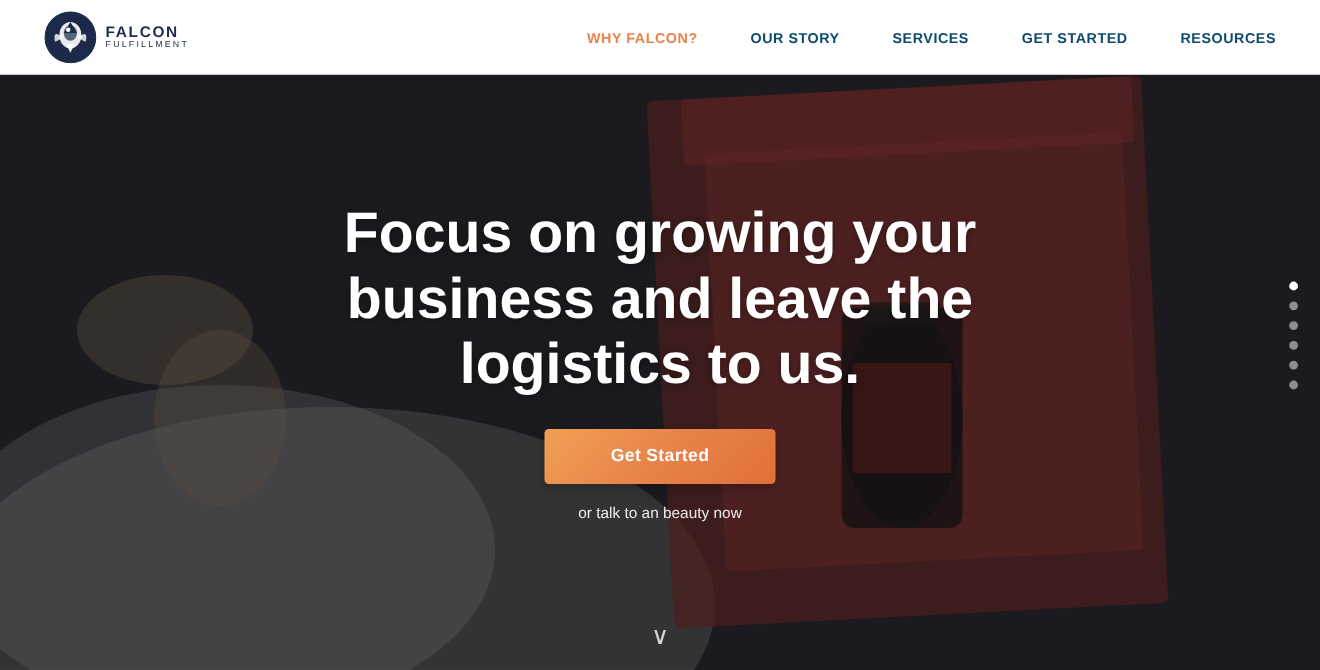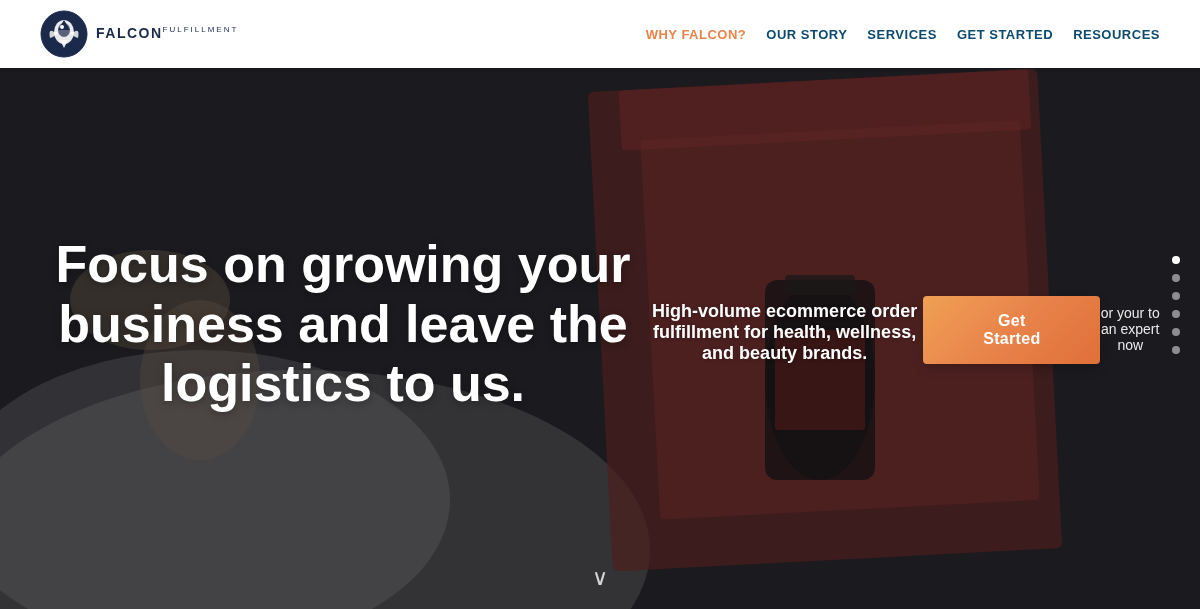--- a/index.html
+++ b/index.html
@@ -37,21 +37,21 @@
       gap: 8px;
     }
 
     .logo-icon {
       width: 48px;
       height: 48px;
     }
 
     .logo-text-block {
       display: flex;
-      flex-direction: row;
+      flex-direction: column;
       line-height: 1.1;
     }
 
     .logo-title {
       font-size: 14px;
       font-weight: 800;
       color: #1b2a4a;
       letter-spacing: 1.5px;
       text-transform: uppercase;
     }
@@ -59,21 +59,21 @@
     .logo-subtitle {
       font-size: 8px;
       color: #1b2a4a;
       letter-spacing: 2px;
       text-transform: uppercase;
       text-align: right;
     }
 
     nav {
       display: flex;
-      gap: 20px;
+      gap: 48px;
     }
 
     .nav-item {
       font-size: 13px;
       font-weight: 700;
       letter-spacing: 0.5px;
       text-transform: uppercase;
       cursor: pointer;
       color: #0c4a6e;
       text-decoration: none;
@@ -101,20 +101,21 @@
         linear-gradient(rgba(20,25,40,0.6), rgba(20,25,40,0.6)),
         
         radial-gradient(ellipse at 70% 60%, #8b5a3a 0%, #6b4a2e 20%, #4a3525 40%, #2d2520 60%, #1a1510 100%);
       z-index: 0;
     }
 
     .hero-content {
       position: relative;
       z-index: 10;
       display: flex;
+      flex-direction: column;
       align-items: center;
       justify-content: center;
       height: 100%;
       padding-top: 68px;
       text-align: center;
       padding-left: 40px;
       padding-right: 40px;
     }
 
     .hero-title {
@@ -262,23 +263,22 @@
 
       <ellipse cx="150" cy="300" rx="80" ry="50" fill="#b8956a" opacity="0.4"></ellipse>
       <ellipse cx="200" cy="380" rx="60" ry="80" fill="#b8956a" opacity="0.35"></ellipse>
 
       <rect width="1200" height="609" fill="rgba(15,18,30,0.55)"></rect>
     </svg>
   </div>
 
   <div class="hero-content">
     <h1 class="hero-title">Focus on growing your business and leave the logistics to us.</h1>
-    <p class="hero-subtitle">High-volume ecommerce order fulfillment for health, wellness, and beauty brands.</p>
     <button class="cta-button">Get Started</button>
-    <a class="expert-link">or your to an expert now</a>
+    <a class="expert-link">or talk to an beauty now</a>
   </div>
 
   <div class="dots-right">
     <div class="dot active"></div>
     <div class="dot"></div>
     <div class="dot"></div>
     <div class="dot"></div>
     <div class="dot"></div>
     <div class="dot"></div>
   </div>

